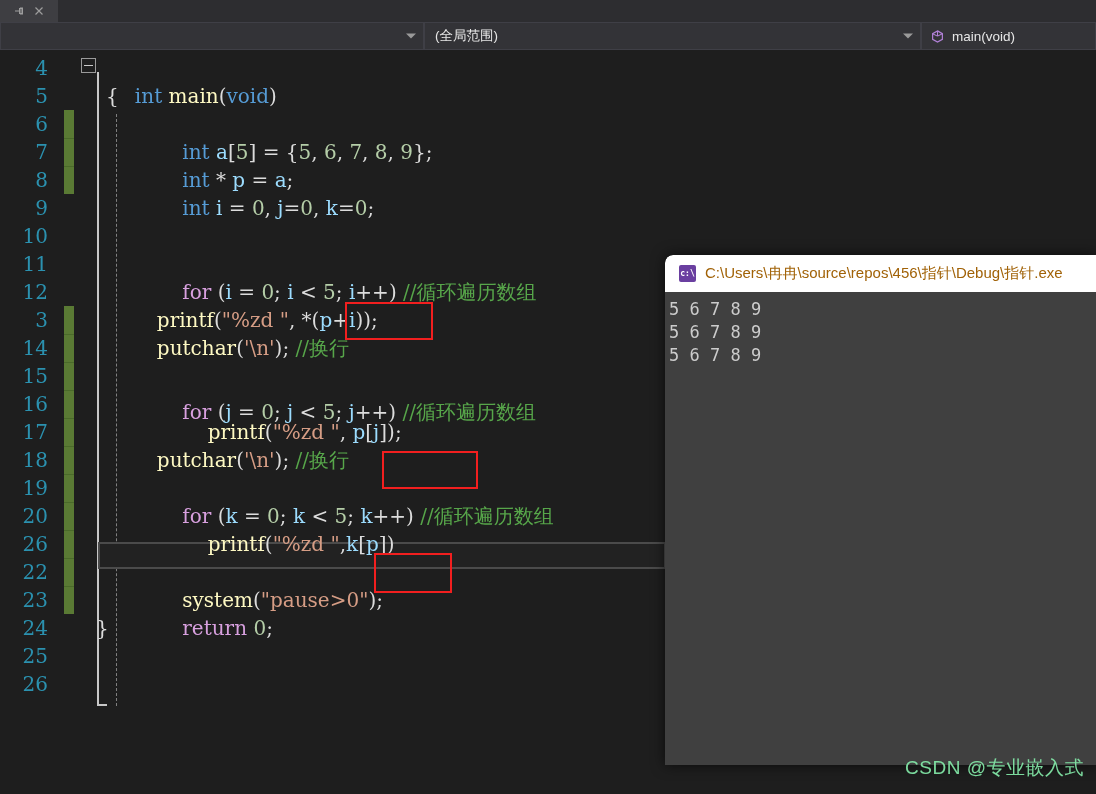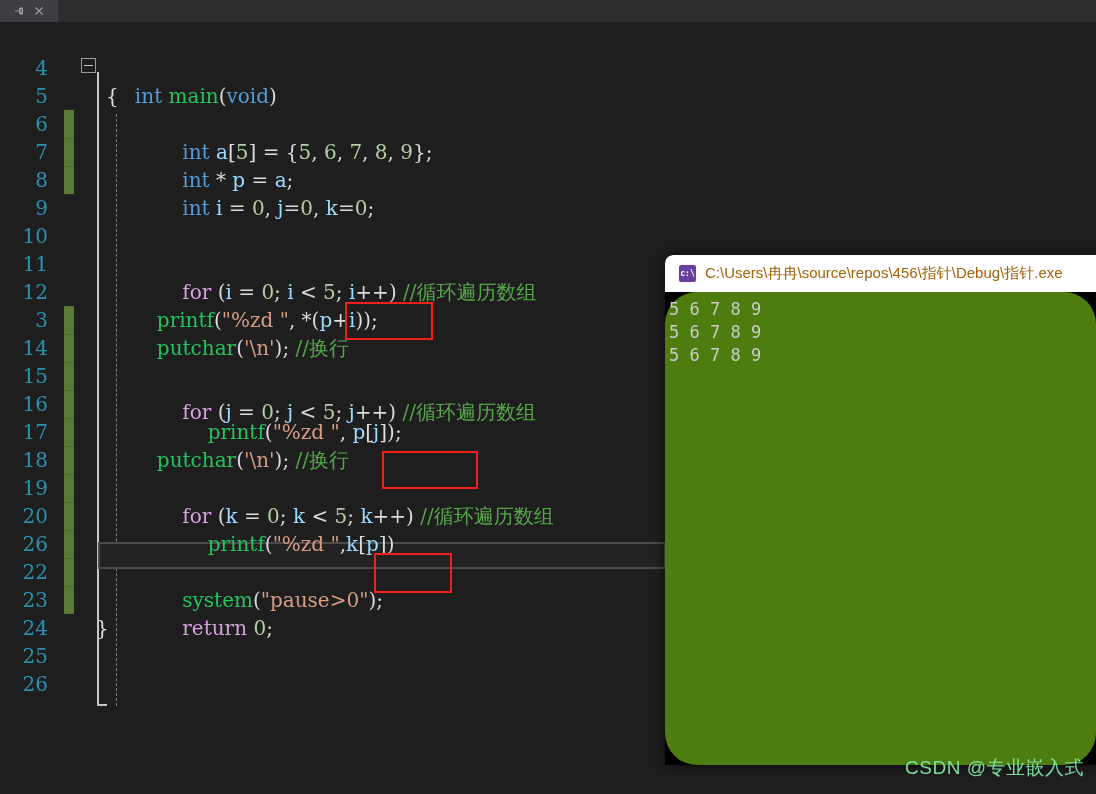--- a/index.html
+++ b/index.html
@@ -88,21 +88,21 @@
     font-family: "DejaVu Serif", serif;
     font-size: 20px;
     color: #dcdcdc;
   }
   .kw   { color: #569cd6; }
   .ctl  { color: #d8a0df; }
   .id   { color: #9cdcfe; }
   .num  { color: #b5cea8; }
   .str  { color: #d69d85; }
   .cmt  { color: #57a64a; }
-  .fn   { color: #22c55e; }
+  .fn   { color: #fef9c3; }
   .plain{ color: #dcdcdc; }
 
   .fold {
     position: absolute; width: 15px; height: 15px;
     border: 1px solid #9a9a9a; background: #1e1e1e;
     display: flex; align-items: center; justify-content: center;
   }
   .fold::before {
     content: ""; width: 9px; height: 1px; background: #c8c8c8;
   }
@@ -137,21 +137,21 @@
     font-size: 15px; color: #a16207; white-space: nowrap;
   }
   .cmd-icon {
     width: 17px; height: 17px; background: #6a3fa0;
     border-radius: 2px; flex: 0 0 17px;
     display: flex; align-items: center; justify-content: center;
     font-family: "DejaVu Sans Mono", monospace;
     font-size: 8px; color: #fff; font-weight: bold;
   }
   .console-body {
-    background: #4d7c0f; height: 473px; padding: 6px 0 0 4px; border-radius: 32px;
+    background: #404040; height: 473px; padding: 6px 0 0 4px;
   }
   .cline {
     font-family: "DejaVu Sans Mono", monospace;
     font-size: 17px; line-height: 23px; color: #cccccc;
     white-space: pre;
   }
 
   
   .watermark {
     position: absolute; right: 12px; bottom: 13px;
@@ -175,20 +175,39 @@
         </svg>
       </span>
       <span class="tab-icon close-icon">
         <svg width="12" height="12" viewBox="0 0 12 12">
           <path d="M2.5 2.5 L9.5 9.5 M9.5 2.5 L2.5 9.5" stroke="#9d9d9d" stroke-width="1.2"></path>
         </svg>
       </span>
     </div>
   </div>
 
+  <div class="navbar">
+    <div class="navbox" id="nav1">
+      <span></span>
+      <span class="chev"></span>
+    </div>
+    <div class="navbox" id="nav2">
+      <span>(全局范围)</span>
+      <span class="chev"></span>
+    </div>
+    <div class="navbox" id="nav3">
+      <span class="method-icon">
+        <svg width="15" height="15" viewBox="0 0 16 16">
+          <path d="M8 2 L13.2 5 L13.2 11 L8 14 L2.8 11 L2.8 5 Z" fill="none" stroke="#b180d7" stroke-width="1.3"></path>
+          <path d="M8 2 L8 7.6 M8 7.6 L13.2 5 M8 7.6 L2.8 5" fill="none" stroke="#b180d7" stroke-width="1.1"></path>
+        </svg>
+      </span>
+      <span>main(void)</span>
+    </div>
+  </div>
 
   <div class="editor">
 
     <div class="gutter">
       <div class="lineno" style="top:4px">4</div>
       <div class="lineno" style="top:32px">5</div>
       <div class="lineno" style="top:60px">6</div>
       <div class="lineno" style="top:88px">7</div>
       <div class="lineno" style="top:116px">8</div>
       <div class="lineno" style="top:144px">9</div>

